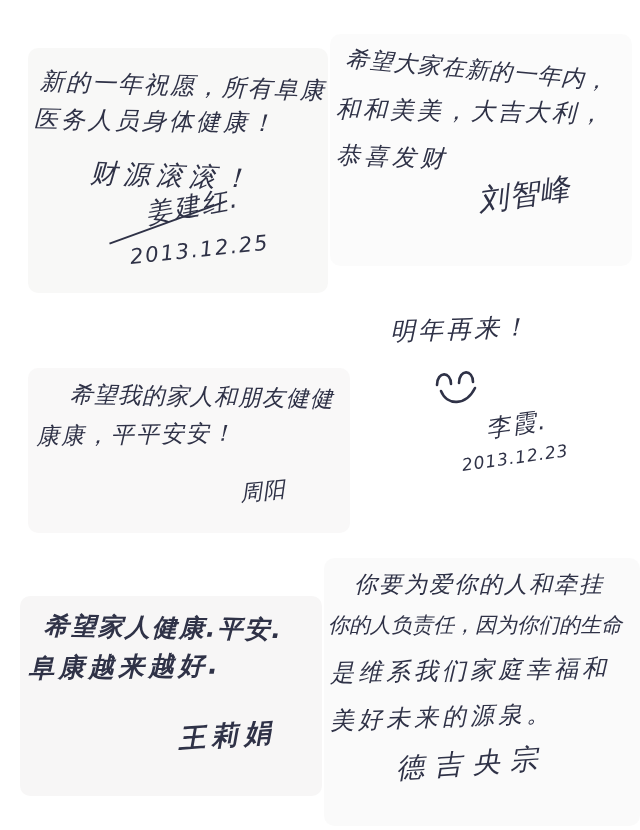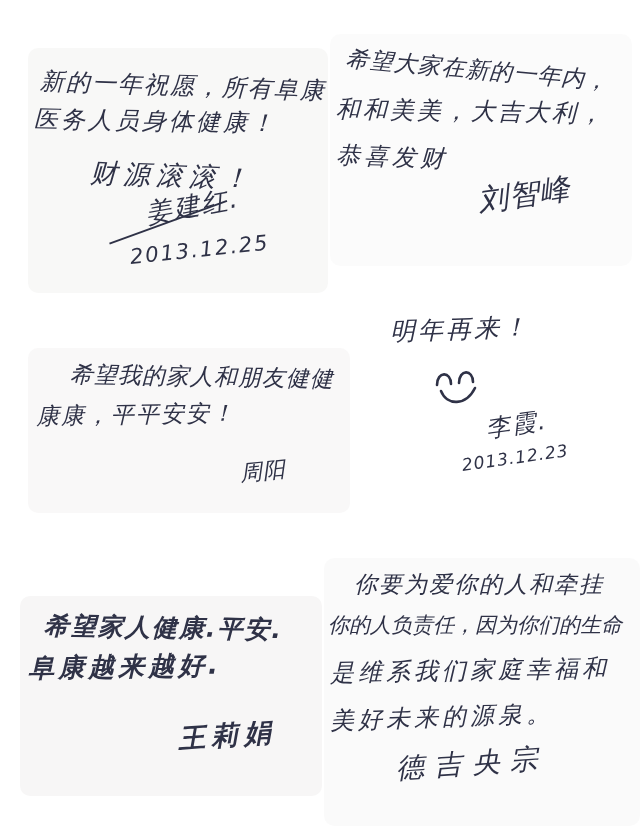--- a/index.html
+++ b/index.html
@@ -40,21 +40,21 @@
   .n1date{ left: 102px; top: 198px; font-size: 21px; letter-spacing: 2px; transform: rotate(-6deg); }
 
   
   .note2 { left: 330px; top: 34px; width: 302px; height: 232px; background: rgba(0,0,0,0.015); }
   .n2l1 { left: 16px; top: 12px;  font-size: 23px; letter-spacing: 1px; transform: rotate(5deg); }
   .n2l2 { left: 6px;  top: 62px;  font-size: 24px; letter-spacing: 3px; transform: rotate(1deg); }
   .n2l3 { left: 6px;  top: 108px; font-size: 24px; letter-spacing: 4px; transform: rotate(2deg); }
   .n2sig{ left: 148px;top: 150px; font-size: 30px; letter-spacing: 1px; transform: rotate(-8deg); }
 
   
-  .note3 { left: 28px; top: 348px; width: 322px; height: 165px; background: rgba(95,88,72,0.04); }
+  .note3 { left: 28px; top: 368px; width: 322px; height: 165px; background: rgba(95,88,72,0.04); }
   .n3l1 { left: 42px; top: 14px;  font-size: 23px; letter-spacing: 1px; transform: rotate(1deg); }
   .n3l2 { left: 8px;  top: 56px;  font-size: 23px; letter-spacing: 2px; transform: rotate(-1deg); }
   .n3sig{ left: 212px;top: 114px; font-size: 22px; letter-spacing: 1px; transform: rotate(-6deg); }
 
   
   .note4 { left: 358px; top: 304px; width: 265px; height: 190px; }
   .n4l1 { left: 32px; top: 14px;  font-size: 25px; letter-spacing: 3px; transform: rotate(-2deg); }
   .n4smiley { position: absolute; left: 70px; top: 58px; }
   .n4sig{ left: 128px;top: 112px; font-size: 24px; letter-spacing: 2px; transform: rotate(-8deg); }
   .n4date{ left: 104px; top: 152px; font-size: 17px; letter-spacing: 1px; transform: rotate(-8deg); }

